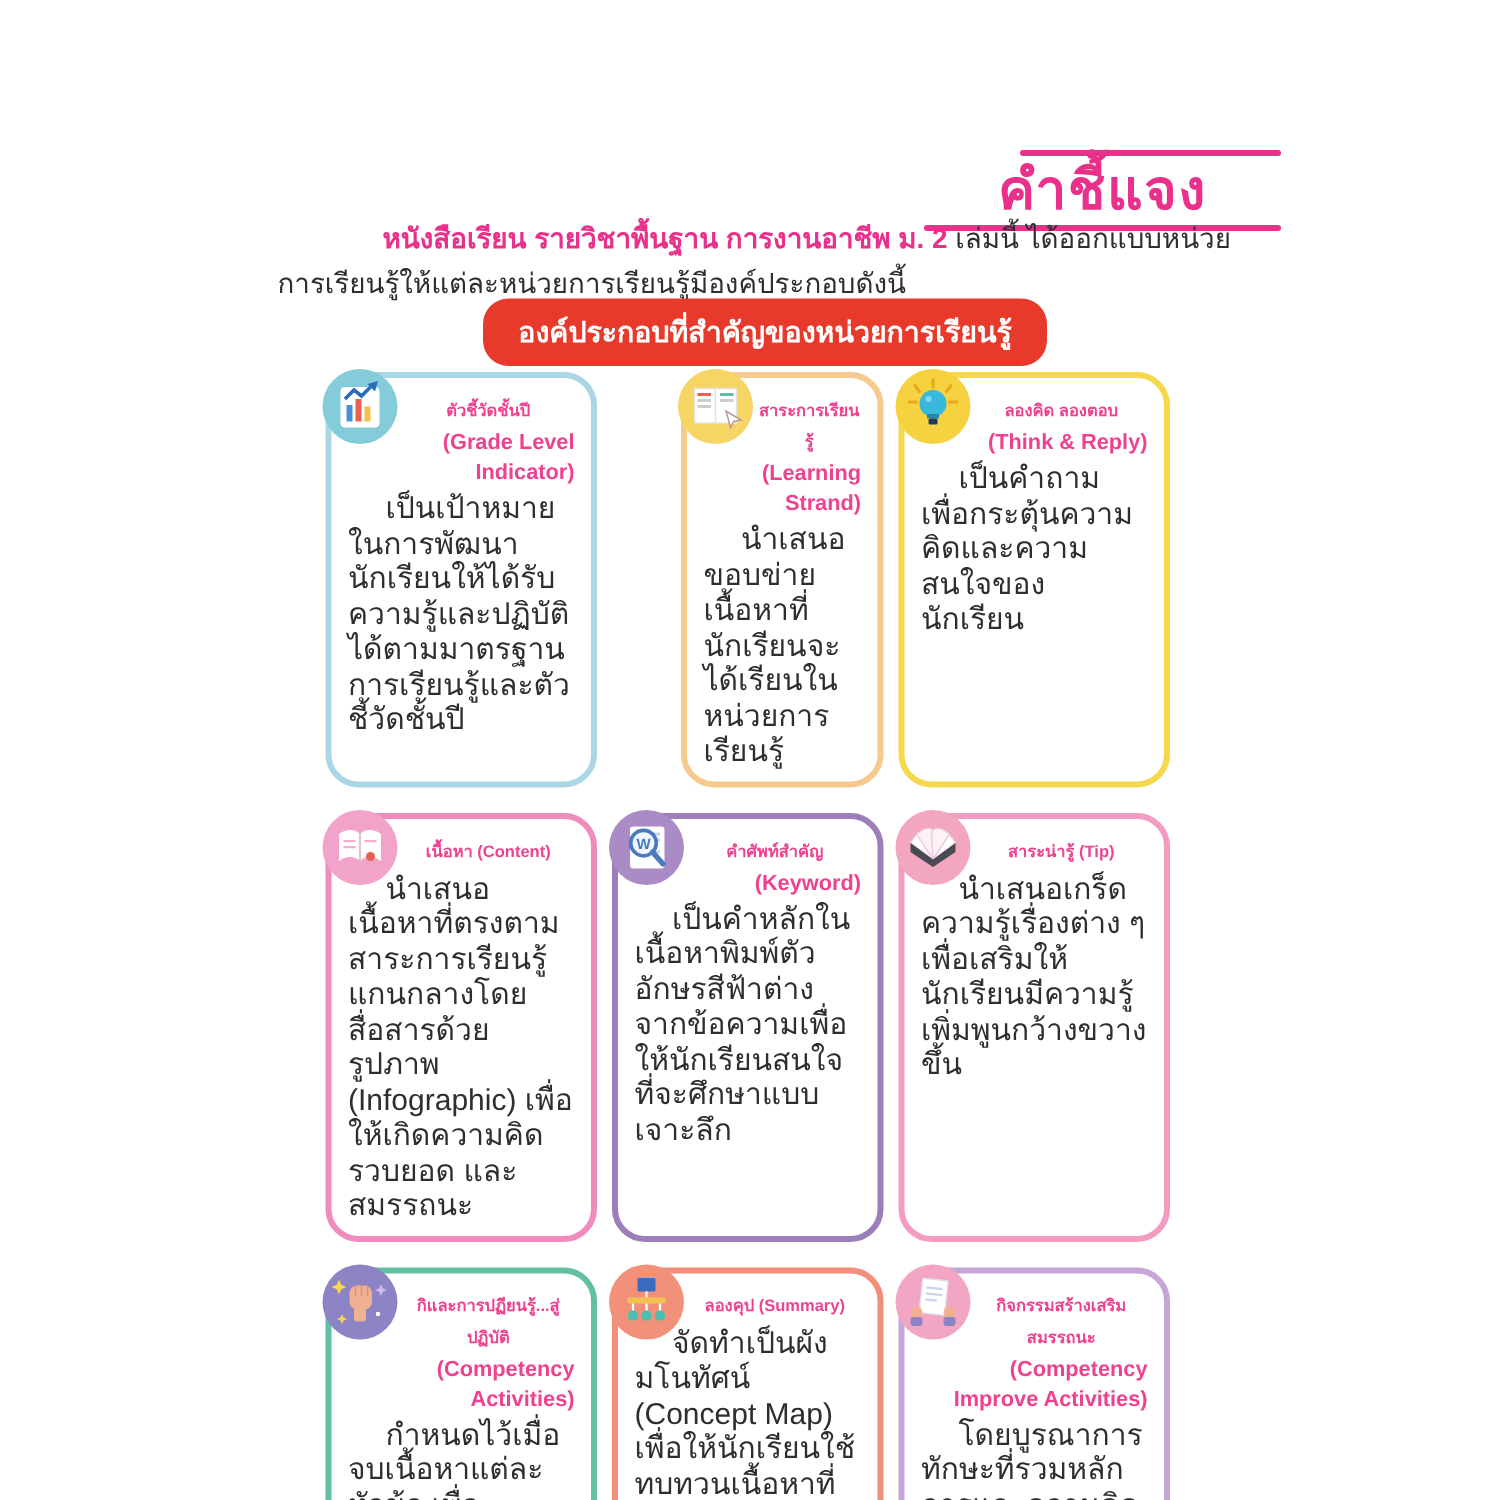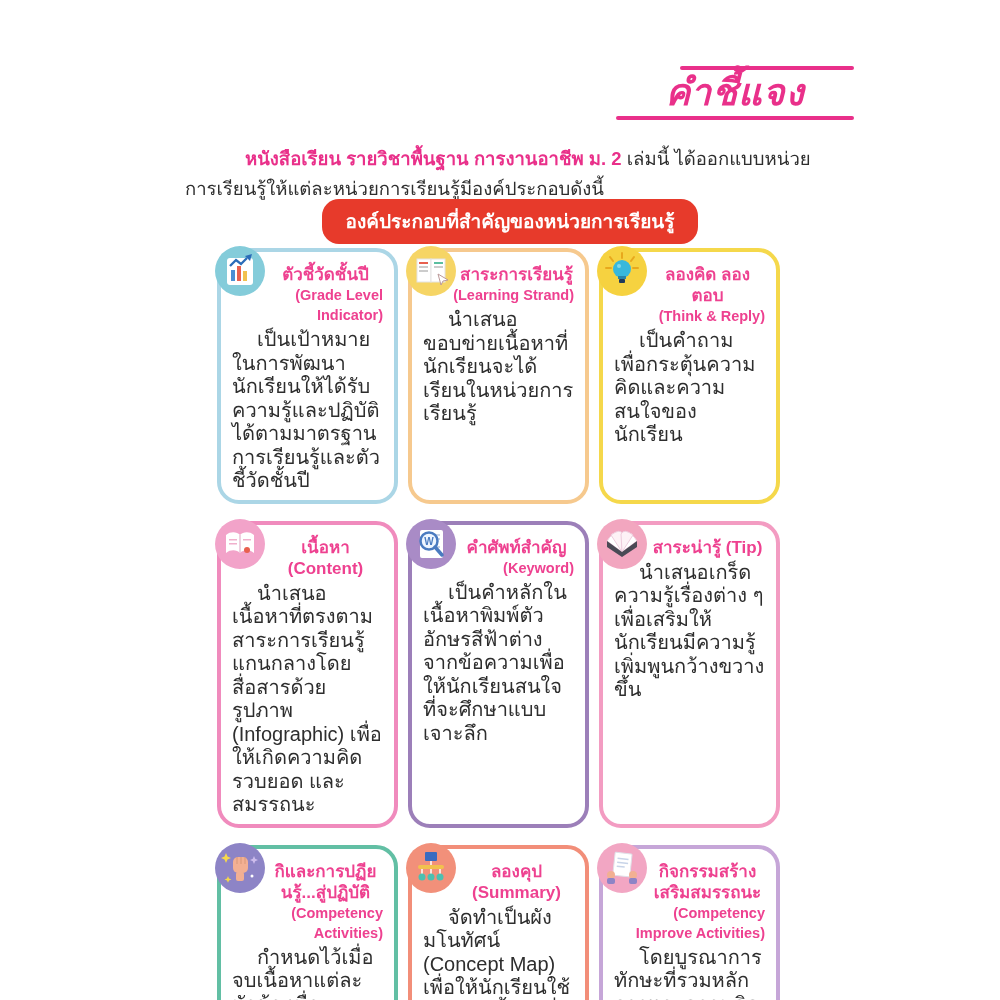--- a/index.html
+++ b/index.html
@@ -1,46 +1,46 @@
 <!DOCTYPE html>
 <html style="--header-pink: #e9308a; --pink: #ee4190; --red: #e73a2b; --text: #2e2e2e;"><head>
 <meta charset="utf-8">
 <style>
   * { margin:0; padding:0; box-sizing:border-box; }
   html,body { background:#ffffff; }
   body { font-family:"Liberation Sans","DejaVu Sans",sans-serif; }
   .page { position:relative; width:1000px; height:1000px; background:#ffffff; overflow:hidden; }
 
   
-  .header { position:absolute; top:66px; right:146px; width:238px; text-align:center;font-style:italic; }
+  .header { position:absolute; top:100px; right:146px; width:238px; text-align:center; }
   .hline { height:4px; background:var(--header-pink); border-radius:2px; }
   .hline.top { width:174px; margin-left:auto; }
   .htitle { font-size:37px; font-weight:bold; color:var(--header-pink); line-height:1.25; letter-spacing:1px; }
   .hline.bottom { width:238px; }
 
   
   .intro { position:absolute; left:185px; top:144px; width:650px; font-size:18.5px;
            line-height:30px; color:var(--text); text-indent:60px; }
-  .intro .hl { color:var(--header-pink); font-weight:bold; }
+  .intro .hl { color:var(--header-pink); font-weight:bold;margin-left:10px; }
 
   
   .banner-row { position:absolute; top:199px; left:185px; width:650px; display:flex; justify-content:center; }
   .banner { background:var(--red); color:#fff; font-weight:bold; font-size:19px;
             padding:7px 24px 8px; border-radius:17px; }
 
   
   .grid { position:absolute; left:217px; top:248px; display:grid;
           grid-template-columns:repeat(3,181px); column-gap:10px; row-gap:17px;
           grid-auto-rows:minmax(157px,auto); }
   .card { position:relative; background:#fff; border:4px solid #ccc; border-radius:22px;
           padding:5px 11px 7px; }
   .icon { position:absolute; top:-7px; left:-7px; width:52px; height:52px; }
   .icon svg { display:block; }
   .t1 { font-weight:bold; color:var(--pink); text-align:center; padding-left:36px;
-        padding-top:7px; font-size:17px; line-height:21px; }
+        padding-top:7px; font-size:11px; line-height:21px; }
   .t2 { font-weight:bold; color:var(--pink); text-align:right; font-size:14.5px;
         line-height:20px; padding-left:10px; }
   .t2:empty { display:none; }
   .cbody { margin-top:3px; font-size:20px; line-height:23.5px; color:var(--text);
            text-indent:25px; }
 </style>
 </head>
 <body>
 
 <div class="page">
@@ -69,21 +69,21 @@
           <rect x="29" y="26" width="4" height="10" fill="#f2c14e"></rect>
           <polyline points="16,21 22,15 27,19 33,13" fill="none" stroke="#2b6cb8" stroke-width="2.4"></polyline>
           <path d="M31,11 L38,9 L36,16 Z" fill="#2b6cb8"></path>
         </svg>
       </span>
       <div class="t1">ตัวชี้วัดชั้นปี</div>
       <div class="t2">(Grade Level Indicator)</div>
       <div class="cbody">เป็นเป้าหมายในการพัฒนานักเรียนให้ได้รับความรู้และปฏิบัติได้ตามมาตรฐานการเรียนรู้และตัวชี้วัดชั้นปี</div>
     </div>
 
-    <div class="card" style="border-color: rgb(246, 201, 142);">
+    <div class="card" style="border-color: rgb(246, 201, 142); margin-left: 46px;">
       <span class="icon">
         <svg width="52" height="52" viewBox="0 0 52 52">
           <circle cx="26" cy="26" r="25" fill="#f6d565"></circle>
           <rect x="12" y="14" width="14" height="23" fill="#fff" stroke="#e3e3e3"></rect>
           <rect x="26" y="14" width="14" height="23" fill="#fff" stroke="#e3e3e3"></rect>
           <rect x="14" y="17" width="9" height="2" fill="#e8604f"></rect>
           <rect x="14" y="21" width="9" height="2" fill="#cccccc"></rect>
           <rect x="14" y="25" width="9" height="2" fill="#cccccc"></rect>
           <rect x="29" y="17" width="9" height="2" fill="#5bbfa0"></rect>
           <rect x="29" y="21" width="9" height="2" fill="#cccccc"></rect>

